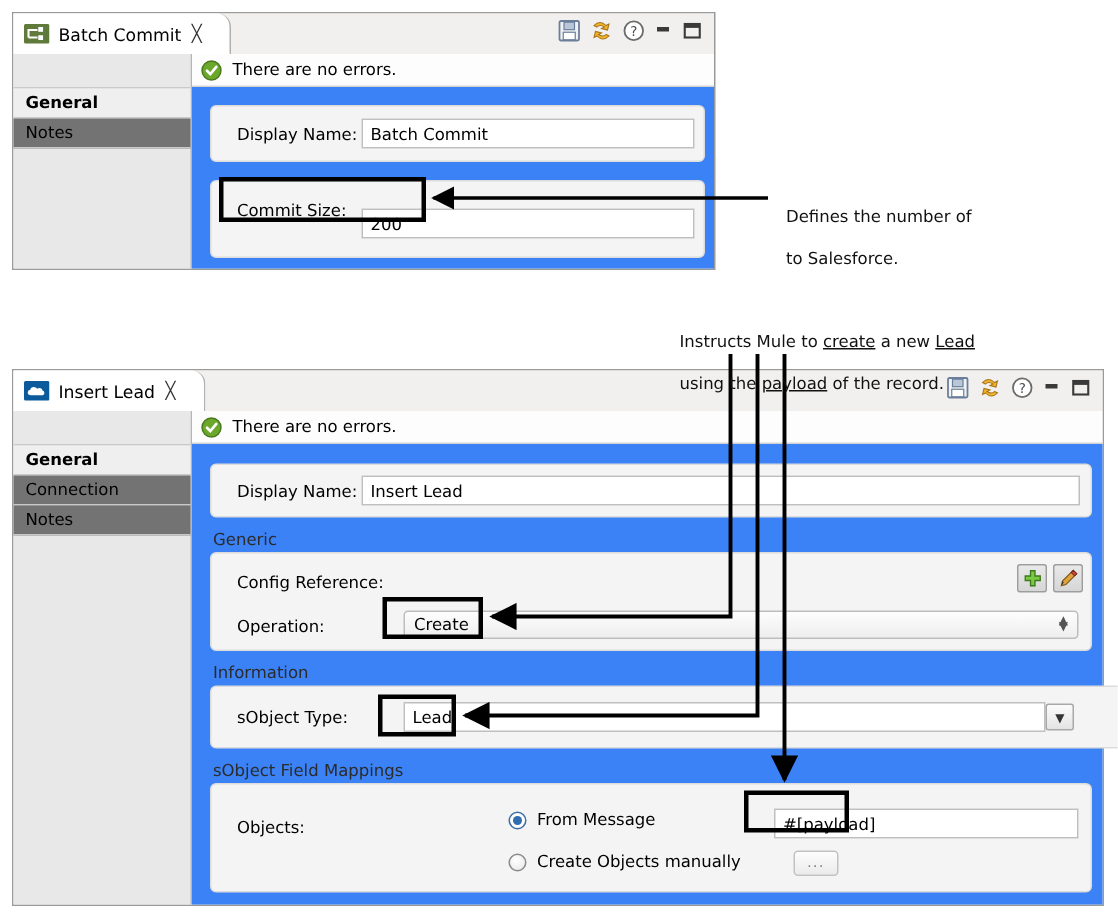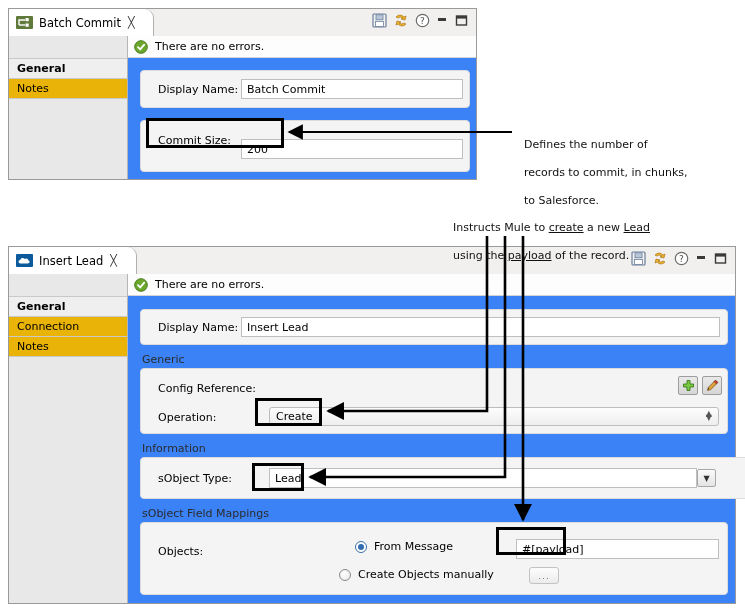--- a/index.html
+++ b/index.html
@@ -89,21 +89,21 @@
     background: #e8e8e8;
     border-right: 1px solid #b5b5b5;
     box-sizing: border-box;
   }
   .nav-item {
     height: 20px;
     line-height: 20px;
     padding-left: 8px;
     font-size: 11px;
     border-bottom: 1px solid #c9c9c9;
-    background: #eab308;
+    background: #737373;
     box-sizing: border-box;
   }
   .nav-item.selected {
     font-weight: bold;
     background: #efefef;
   }
 
   
   .content {
     position: absolute;
@@ -408,21 +408,21 @@
       <div class="textinput" style="left:128px; top:10px; width:428px; height:20px;">Lead</div>
       <div class="dropbtn" style="left:556px; top:11px; width:19px; height:18px;">
         <span>▼</span>
       </div>
     </div>
 
     <span class="section-label" style="left:14px; top:211px;">sObject Field Mappings</span>
     <div class="group" style="left:12px; top:226px; width:588px; height:73px;">
       <span class="field-label" style="left:17px; top:22px;">Objects:</span>
 
-      <div class="radio-row" style="left:198px; top:17px;margin-left:16px;">
+      <div class="radio-row" style="left:198px; top:17px;">
         <span class="radio on"></span>
         <span class="radio-label">From Message</span>
       </div>
       <div class="radio-row" style="left:198px; top:45px;">
         <span class="radio"></span>
         <span class="radio-label">Create Objects manually</span>
       </div>
 
       <div class="textinput" style="left:375px; top:16px; width:203px; height:20px;">#[payload]</div>
 
@@ -448,20 +448,19 @@
 
   <path d="M 487 236 L 487 411 L 328 411" stroke="#000" stroke-width="2.6" fill="none" marker-end="url(#ah)"></path>
 
   <path d="M 505 236 L 505 477 L 310 477" stroke="#000" stroke-width="2.6" fill="none" marker-end="url(#ah)"></path>
 
   <path d="M 523 236 L 523 520" stroke="#000" stroke-width="2.6" fill="none" marker-end="url(#ah)"></path>
 </svg>
 
 <div class="anno" style="left:524px; top:124px; width:215px;">
   <div>Defines the number of</div>
-  <div>records to commit, in chunks,</div>
   <div>to Salesforce.</div>
 </div>
 
 <div class="anno" style="left:453px; top:207px; width:280px;">
   <div><span>Instructs Mule to </span><u>create</u><span> a new </span><u>Lead</u></div>
   <div><span>using the </span><u>payload</u><span> of the record.</span></div>
 </div>
 
 </body></html>

